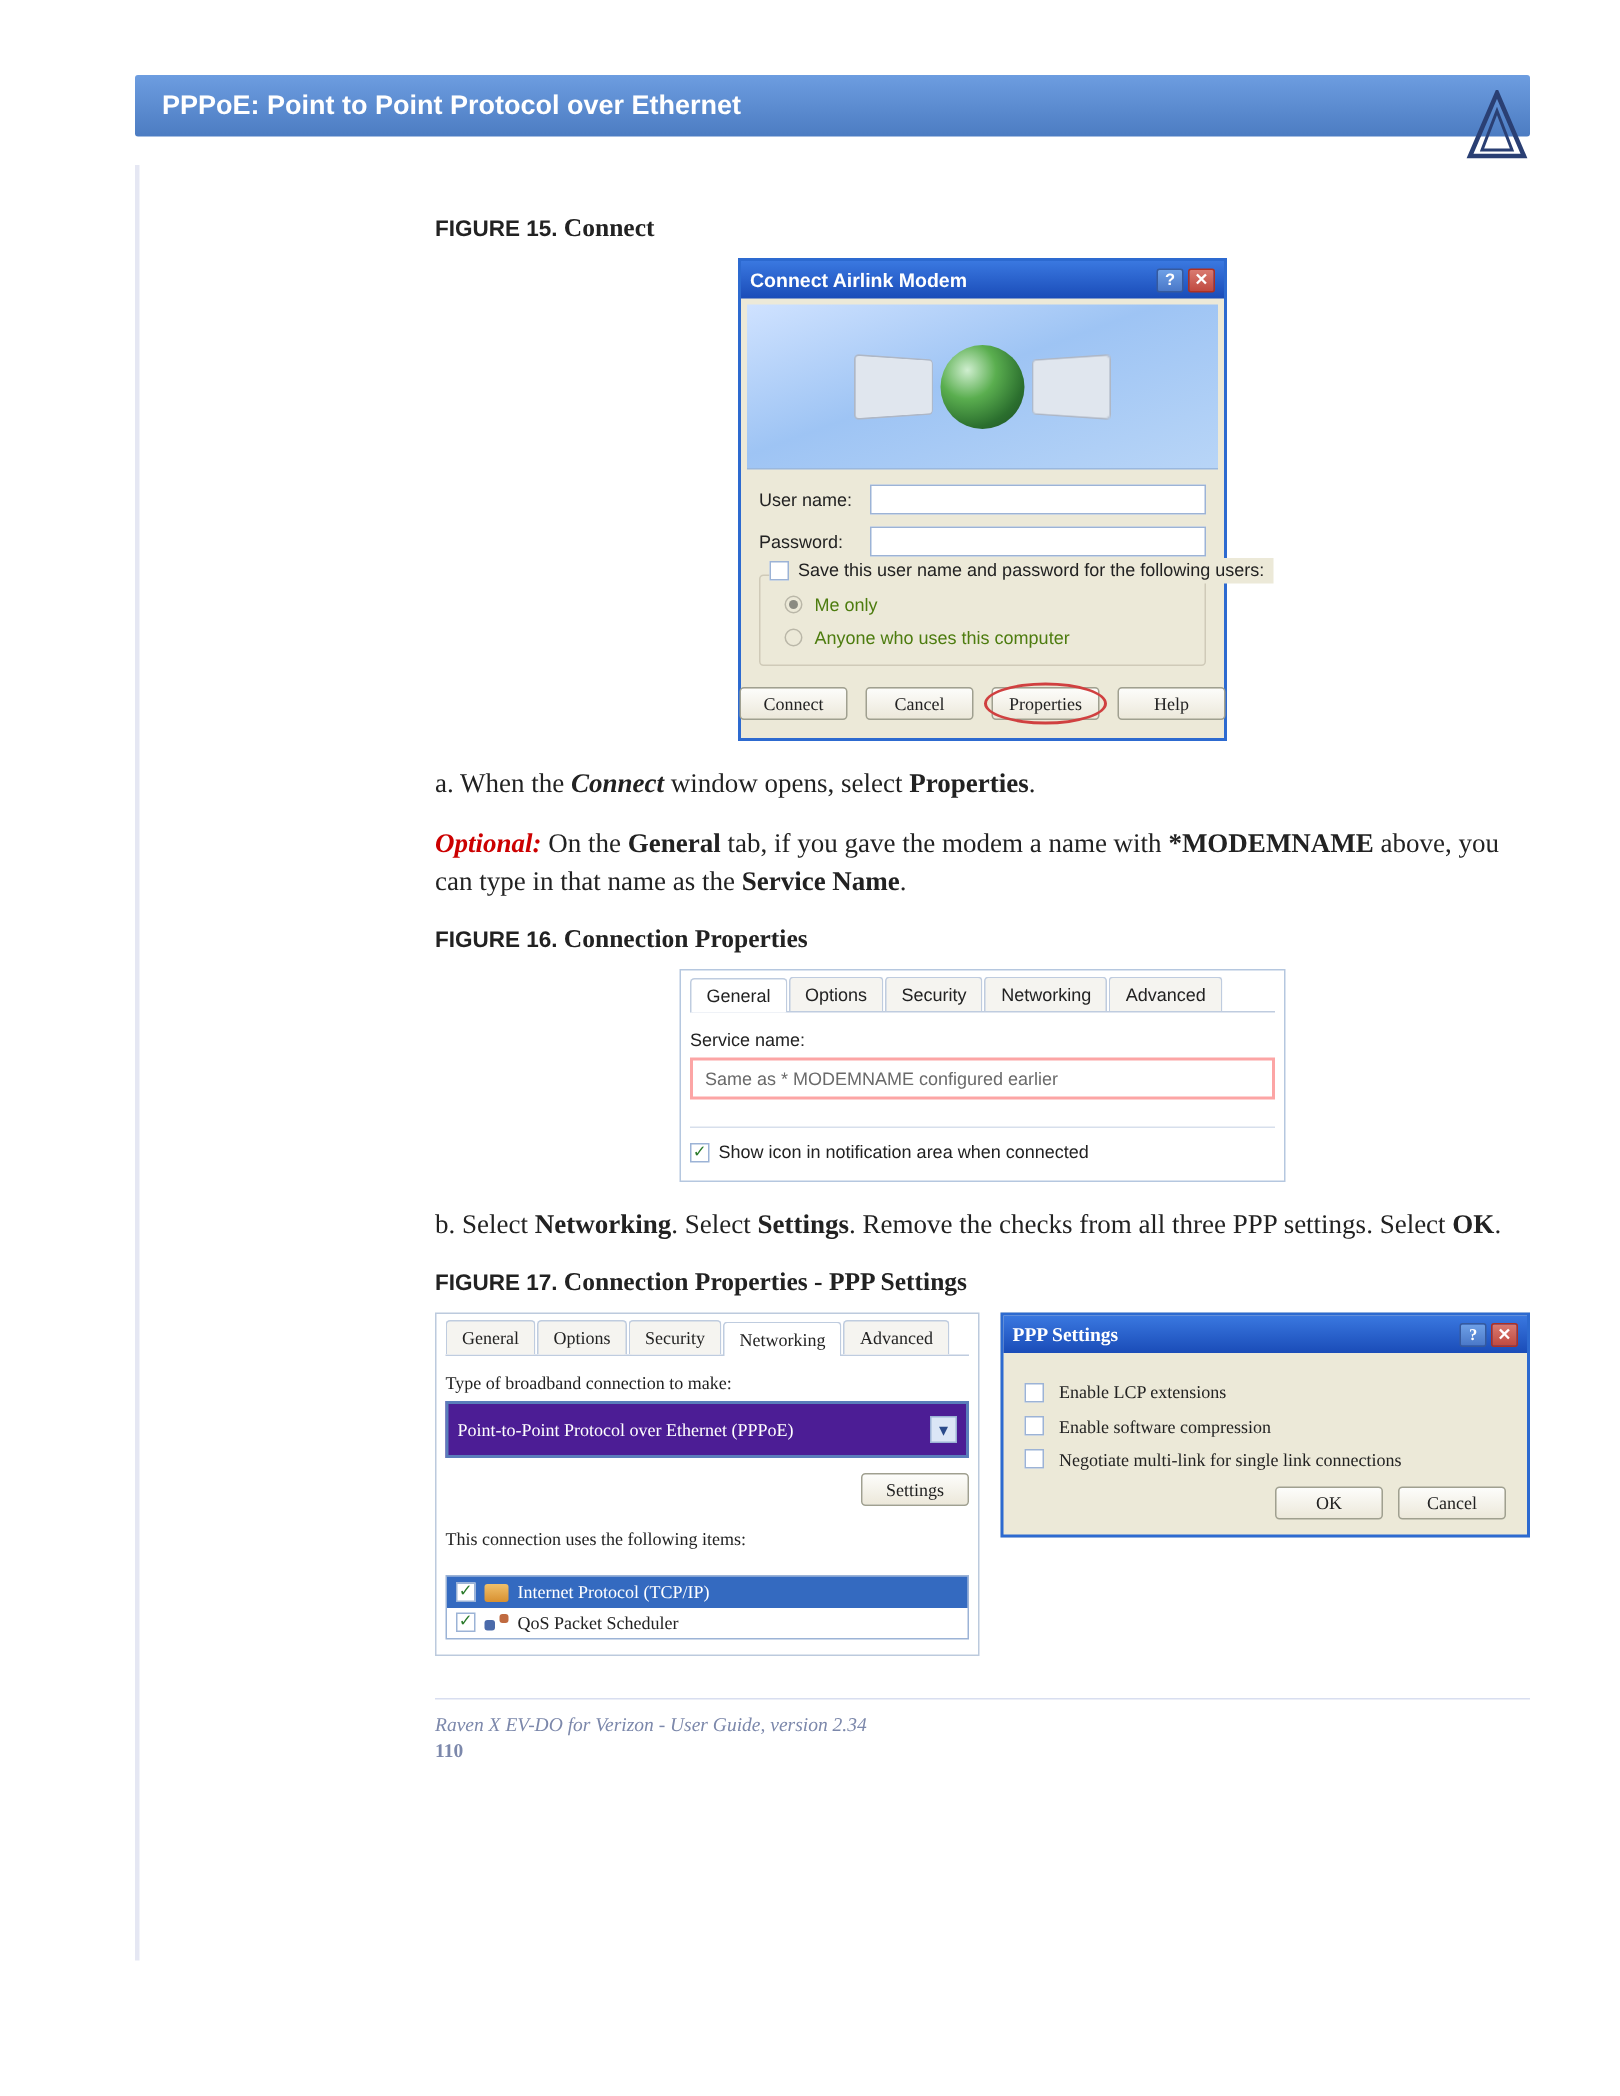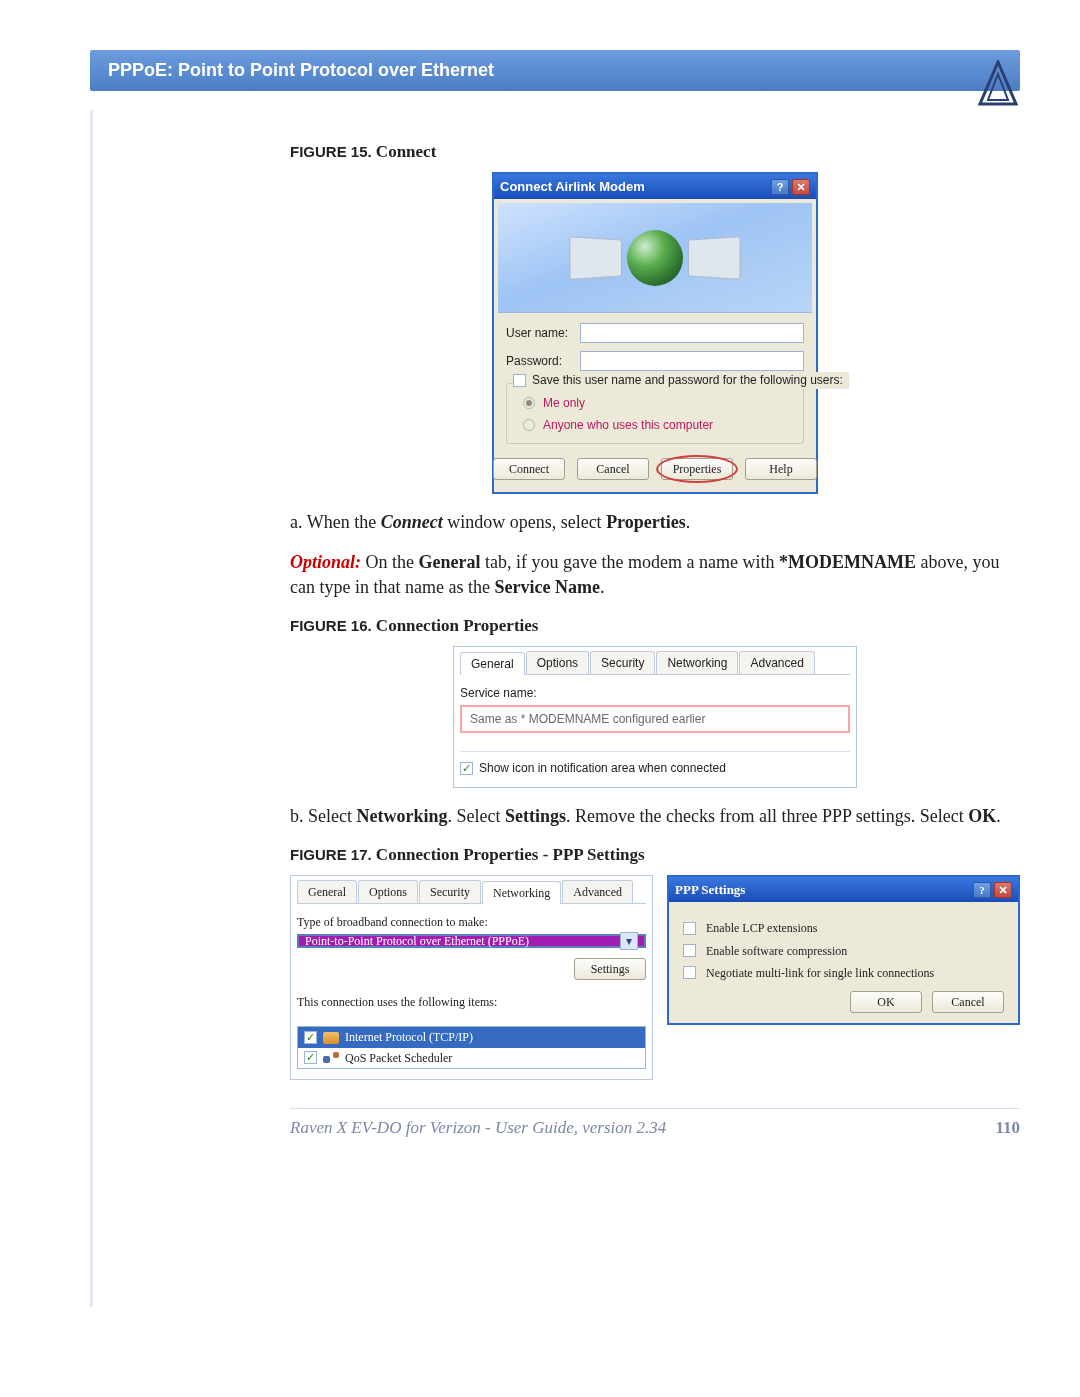--- a/index.html
+++ b/index.html
@@ -25,57 +25,57 @@
   .globe { width:56px; height:56px; border-radius:50%; background:radial-gradient(circle at 32% 30%,#cfeecf 0%,#5aae4f 35%,#2b6f2e 70%,#1d4b24 100%); position:relative; }
   .laptop { width:58px; height:40px; background:#e0e6ee; border-radius:3px; border:1px solid #aeb7c6; position:relative; }
   .laptop.l { transform:perspective(140px) rotateY(26deg); }
   .laptop.r { transform:perspective(140px) rotateY(-26deg); }
   .conn-row { display:flex; align-items:center; margin:8px 0; gap:4px; }
   .conn-row label { width:70px; }
   .txtfield { flex:1; height:20px; border:1px solid #9cb3d6; background:#fff; }
   .group { border:1px solid #cfcab8; border-radius:3px; padding:10px 10px 6px; margin-top:12px; position:relative; }
   .chk { display:flex; align-items:center; gap:6px; margin-top:-22px; margin-left:-4px; background:#ece9d8; padding-right:6px; width:max-content; }
   .chkbox { width:13px; height:13px; border:1px solid #9cb3d6; background:#fff; display:inline-flex; align-items:center; justify-content:center; font-size:11px; color:#2a7a2a; }
-  .radio-row { display:flex; align-items:center; gap:8px; margin:6px 0 4px 6px; color:#be185d; }
+  .radio-row { display:flex; align-items:center; gap:8px; margin:6px 0 4px 6px; color:#4d7c0f; }
   .radio { width:12px; height:12px; border:1px solid #bab7a8; border-radius:50%; display:inline-flex; align-items:center; justify-content:center; }
   .radio .dot { width:6px; height:6px; border-radius:50%; }
   .radio.sel .dot { background:#8b8b82; }
   .btnrow { display:flex; gap:12px; justify-content:center; margin-top:14px; }
   .xp-btn { min-width:72px; height:22px; border:1px solid #a0a090; border-radius:3px; background:linear-gradient(#fdfdfb,#ece8da); font-family:Tahoma; font-size:12px; display:flex; align-items:center; justify-content:center; cursor:pointer; padding:0 8px; }
   .circled { position:relative; }
   .circled::after { content:""; position:absolute; inset:-4px -6px; border:2px solid #d04040; border-radius:50%; pointer-events:none; }
 
   .props-window { width:404px; border:1px solid #b5c7df; background:#fff; font-family:Tahoma,Arial,sans-serif; font-size:12px; color:#222; padding:4px 6px 10px; }
   .tabstrip { display:flex; gap:0; border-bottom:1px solid #bfccdf; margin-bottom:10px; }
   .tab { border:1px solid #bfccdf; border-bottom:none; padding:3px 10px; background:#f5f4f0; border-radius:3px 3px 0 0; margin-right:1px; cursor:pointer; }
   .tab.active { background:#fff; font-weight:normal; position:relative; top:1px; }
   .props-window .input-line { border:2px solid #fca5a5; background:#fff; padding:4px 8px; margin:4px 0 18px; }
   .sep { height:1px; background:#d7dfec; margin:8px 0; }
 
   .dual { display:flex; gap:14px; align-items:flex-start; }
   .network-panel { width:372px; border:1px solid #bccadd; background:#fff; font-family:Tahoma; font-size:12px; padding:4px 6px 10px; }
-  .dropdown { border:2px solid #5a7dbb; background:#a21caf; color:#fff; padding:2px 6px; display:flex; justify-content:space-between; align-items:center; margin:4px 0 10px; height:14px; }
+  .dropdown { border:2px solid #5a7dbb; background:#4c1d95; color:#fff; padding:2px 6px; display:flex; justify-content:space-between; align-items:center; margin:4px 0 10px; height:38px; }
   .dd-arrow { background:#dbe6f6; color:#2a4a8a; width:18px; height:18px; display:flex; align-items:center; justify-content:center; border:1px solid #9cb3d6; }
   .settings-right { display:flex; justify-content:flex-end; margin:6px 0 14px; }
   .listbox { border:1px solid #9cb3d6; padding:0; }
   .lb-item { display:flex; align-items:center; gap:6px; padding:2px 6px; }
   .lb-item.sel { background:#346ac0; color:#fff; }
   .ico-net { width:16px; height:12px; background:linear-gradient(#f0c06a,#d89030); border-radius:2px; display:inline-block; }
   .ico-qos { width:16px; height:12px; display:inline-block; position:relative; }
   .ico-qos::before { content:""; position:absolute; width:7px; height:7px; background:#4a6aaa; border-radius:2px; left:0; top:4px; }
   .ico-qos::after { content:"";  position:absolute; width:6px; height:6px; background:#c06a40; border-radius:2px; right:0; top:0; }
   .chkline { display:flex; align-items:center; gap:6px; }
 
   .ppp-window { width:362px; border:2px solid #2d6ad0; background:#ece9d8; font-family:Tahoma; font-size:12px; }
   .ppp-body { padding:12px 14px 10px; }
   .ppp-row { display:flex; align-items:center; gap:10px; margin:6px 0; }
   .ppp-btns { display:flex; gap:10px; justify-content:flex-end; margin-top:10px; }
 
   .footer-rule { border:0; border-top:1px solid #d8def0; margin:28px 0 8px; }
-  .footer { display:flex; justify-content:space-between; color:#7c88ab; font-style:italic; font-size:17px; }
+  .footer { display:flex; justify-content:space-between; color:#7c88ab; font-style:italic; font-size:13px;flex-direction:column; }
   .footer .pageno { font-style:normal; font-weight:bold; }
 </style>
 </head>
 <body>
 
 <div class="page">
   <div class="sidebar-accent"></div>
 
   <div class="header-band">
     <span>PPPoE: Point to Point Protocol over Ethernet</span>

